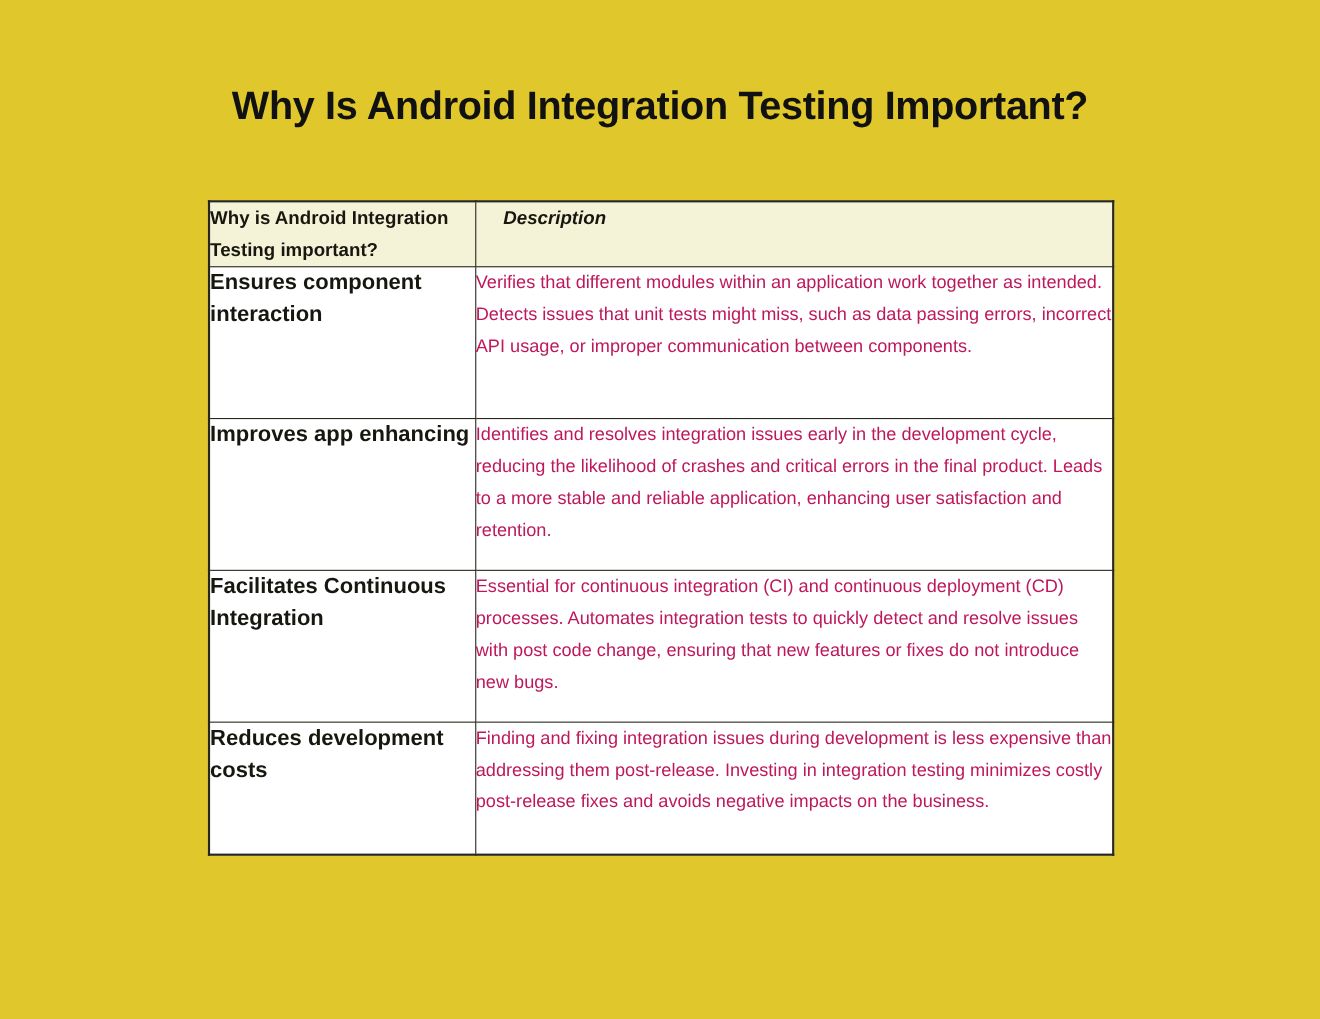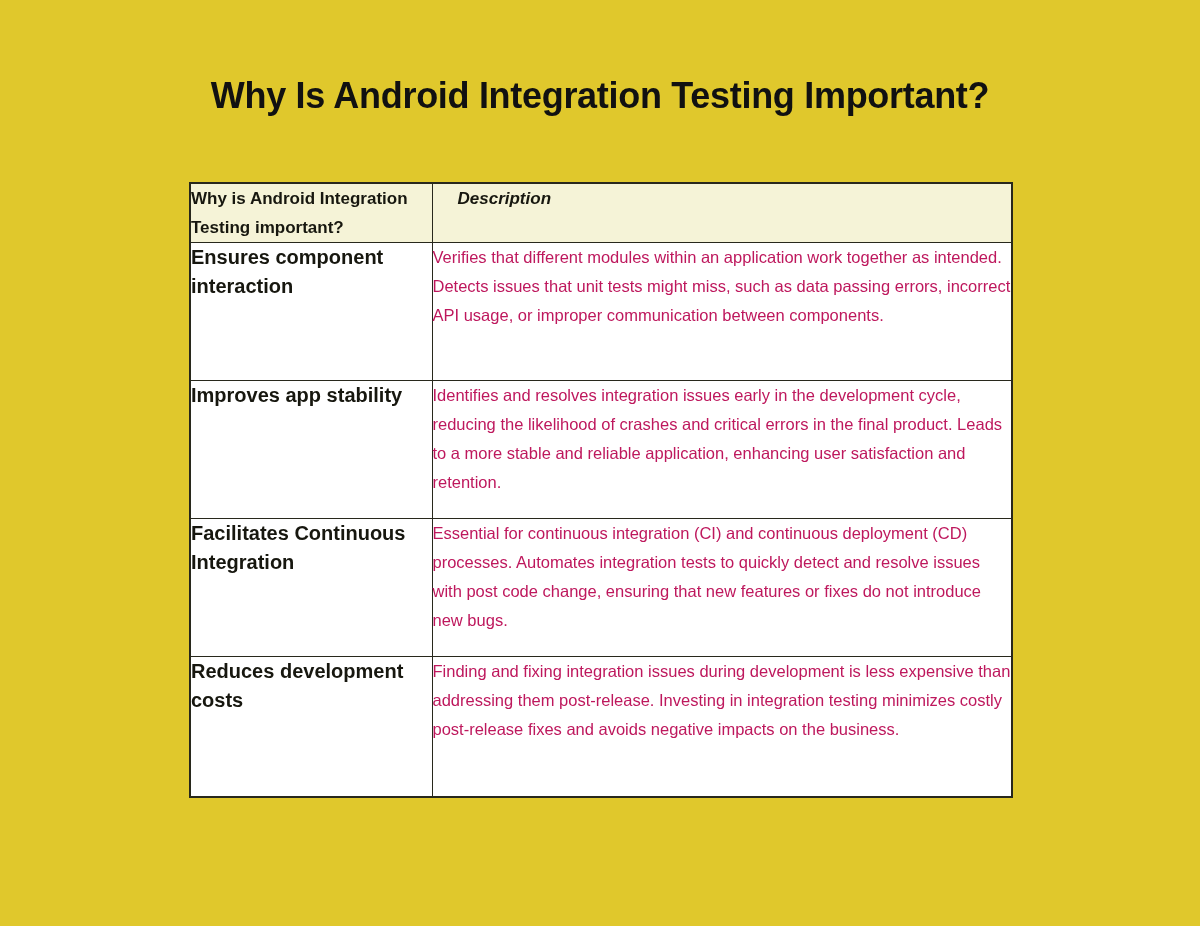--- a/index.html
+++ b/index.html
@@ -84,21 +84,21 @@
   td.desc-cell {
     padding: 16px 14px 22px 18px;
     font-size: 16.5px;
     font-weight: normal;
     line-height: 29px;
     color: #be185d;
   }
 
   
   tbody tr.row-h { height: 138px; }
-  tbody tr.row-h-last { height: 140px; margin-top: 27px; }
+  tbody tr.row-h-last { height: 120px; margin-top: 27px; }
 </style>
 </head>
 <body>
 
 <div class="page-title">Why Is Android Integration Testing Important?</div>
 
 <div class="info-table-wrap">
   <table class="info-table">
     <colgroup>
       <col class="col-term">
@@ -109,21 +109,21 @@
         <th class="term-head">Why is Android Integration Testing important?</th>
         <th class="desc-head">Description</th>
       </tr>
     </thead>
     <tbody>
       <tr class="row-h">
         <td class="term-cell">Ensures component interaction</td>
         <td class="desc-cell">Verifies that different modules within an application work together as intended. Detects issues that unit tests might miss, such as data passing errors, incorrect API usage, or improper communication between components.</td>
       </tr>
       <tr class="row-h">
-        <td class="term-cell">Improves app stability</td>
+        <td class="term-cell">Improves app enhancing</td>
         <td class="desc-cell">Identifies and resolves integration issues early in the development cycle, reducing the likelihood of crashes and critical errors in the final product. Leads to a more stable and reliable application, enhancing user satisfaction and retention.</td>
       </tr>
       <tr class="row-h">
         <td class="term-cell">Facilitates Continuous Integration</td>
         <td class="desc-cell">Essential for continuous integration (CI) and continuous deployment (CD) processes. Automates integration tests to quickly detect and resolve issues with post code change, ensuring that new features or fixes do not introduce new bugs.</td>
       </tr>
       <tr class="row-h-last">
         <td class="term-cell">Reduces development costs</td>
         <td class="desc-cell">Finding and fixing integration issues during development is less expensive than addressing them post-release. Investing in integration testing minimizes costly post-release fixes and avoids negative impacts on the business.</td>
       </tr>

